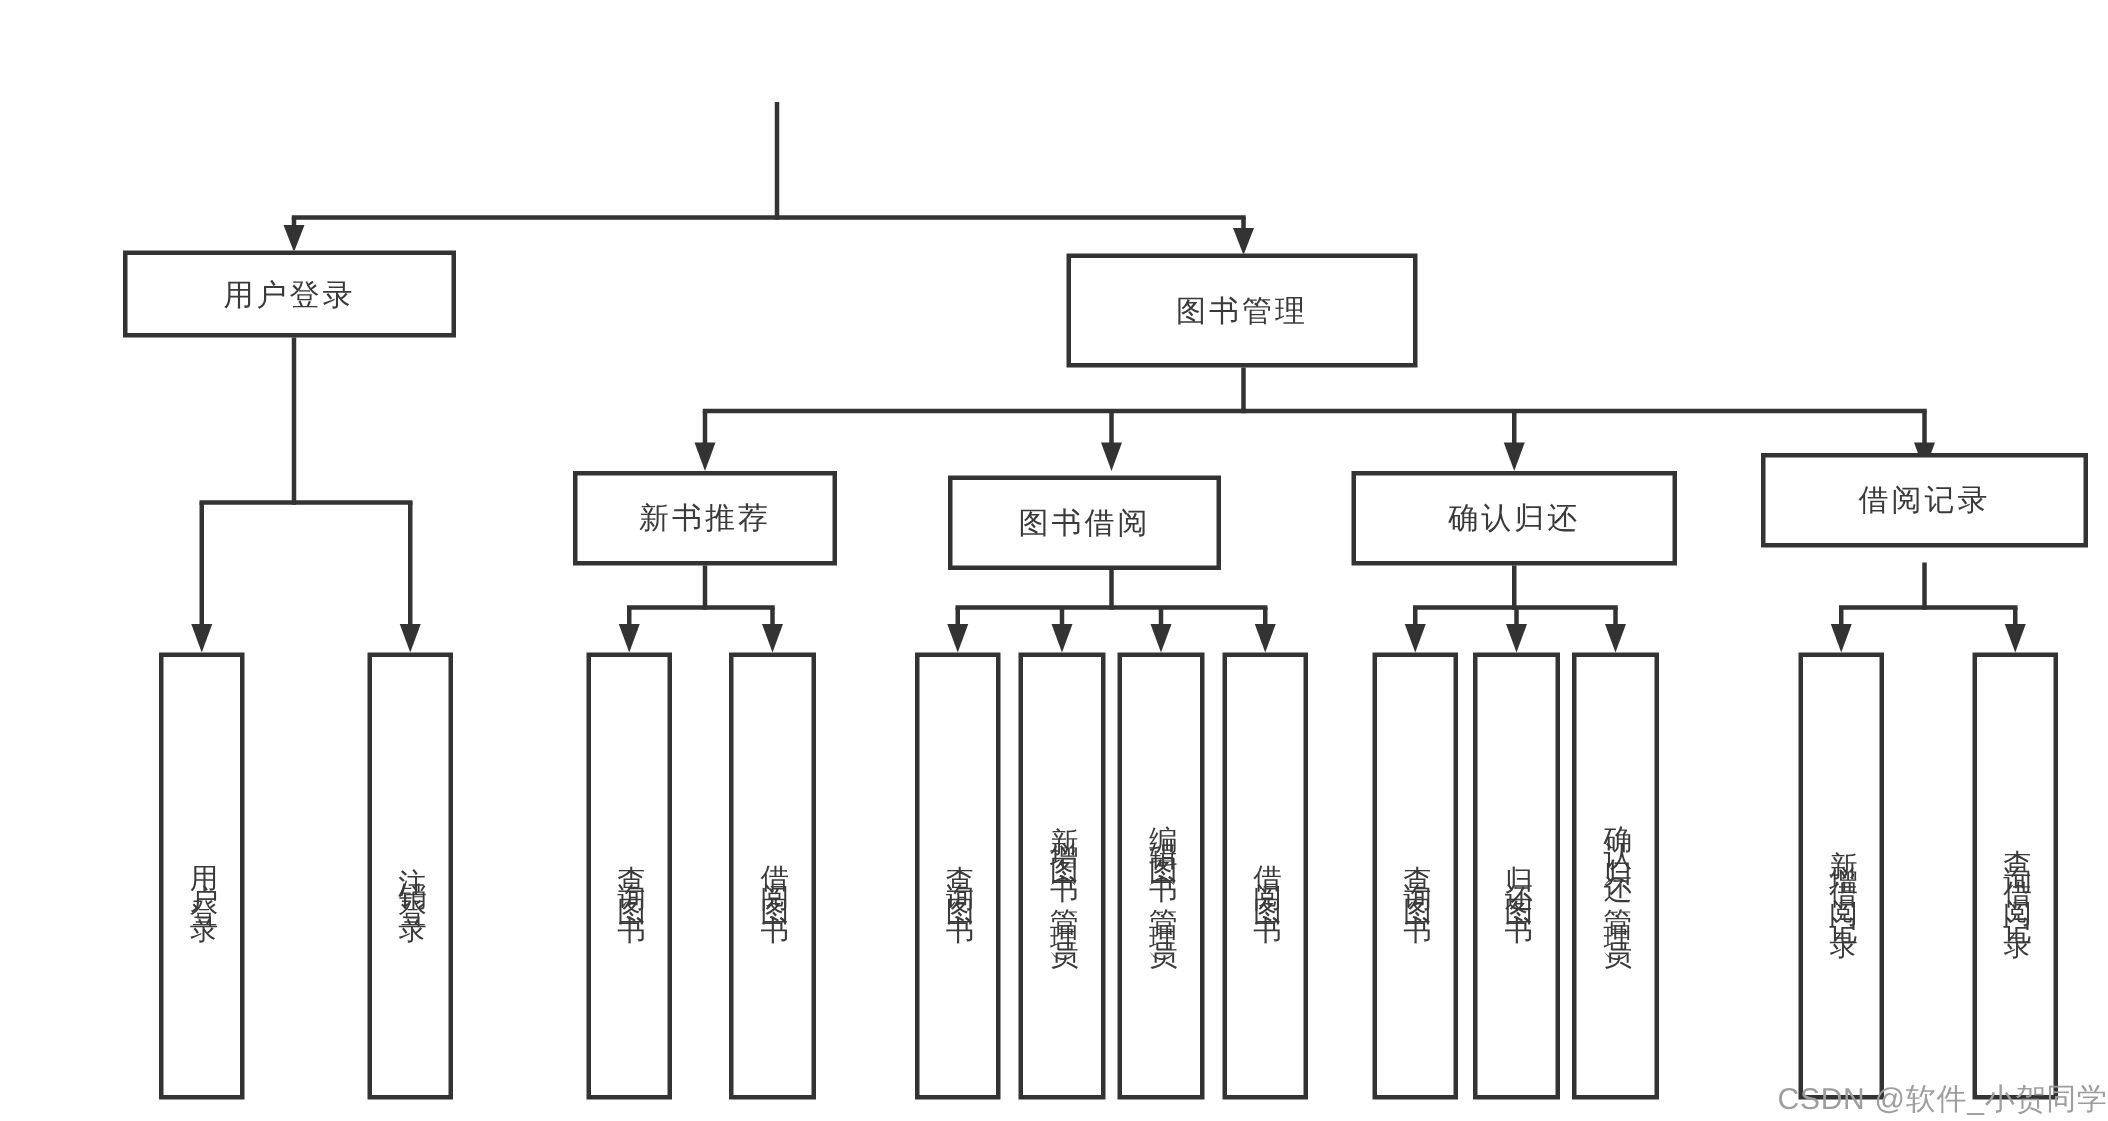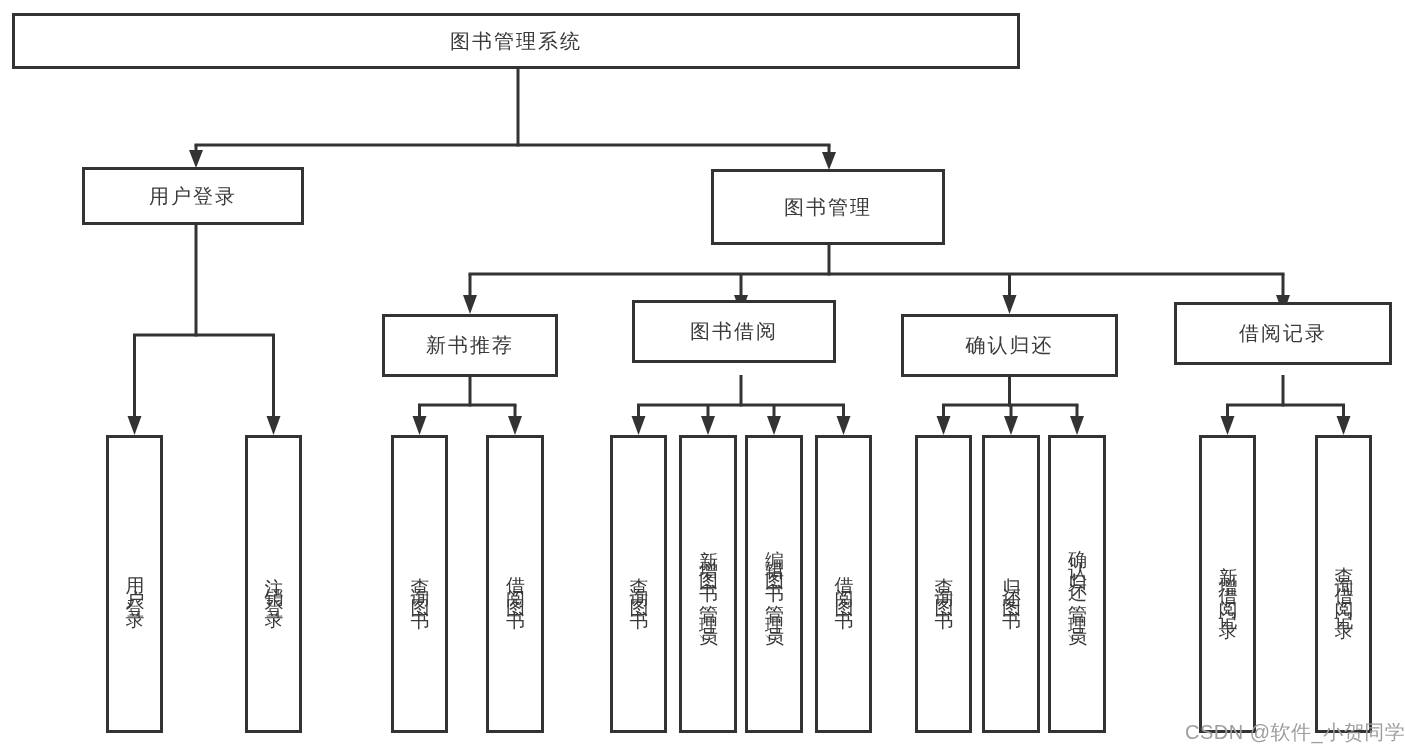--- a/index.html
+++ b/index.html
@@ -118,35 +118,32 @@
     <g>
       <line x1="1283" y1="375" x2="1283" y2="406.5"></line>
       <line x1="1226" y1="405" x2="1345" y2="405"></line>
       <line x1="1227.5" y1="405" x2="1227.5" y2="418"></line>
       <polygon points="1220.5,416 1234.5,416 1227.5,435"></polygon>
       <line x1="1343.5" y1="405" x2="1343.5" y2="418"></line>
       <polygon points="1336.5,416 1350.5,416 1343.5,435"></polygon>
     </g>
   </svg>
 
-  <div class="node h-node" style="left:12px;top:13px;width:1008px;height:56px">
-    <span>图书管理系统</span>
-  </div>
 
   <div class="node h-node" style="left:82px;top:167px;width:222px;height:58px">
     <span>用户登录</span>
   </div>
   <div class="node h-node" style="left:711px;top:169px;width:234px;height:76px">
     <span>图书管理</span>
   </div>
 
   <div class="node h-node" style="left:382px;top:314px;width:176px;height:63px">
     <span>新书推荐</span>
   </div>
-  <div class="node h-node" style="left:632px;top:300px;width:204px;height:63px">
+  <div class="node h-node" style="left:632px;top:317px;width:182px;height:63px">
     <span>图书借阅</span>
   </div>
   <div class="node h-node" style="left:901px;top:314px;width:217px;height:63px">
     <span>确认归还</span>
   </div>
   <div class="node h-node" style="left:1174px;top:302px;width:218px;height:63px">
     <span>借阅记录</span>
   </div>
 
   <div class="node v-node" style="left:106px;top:435px;width:57px;height:298px">

